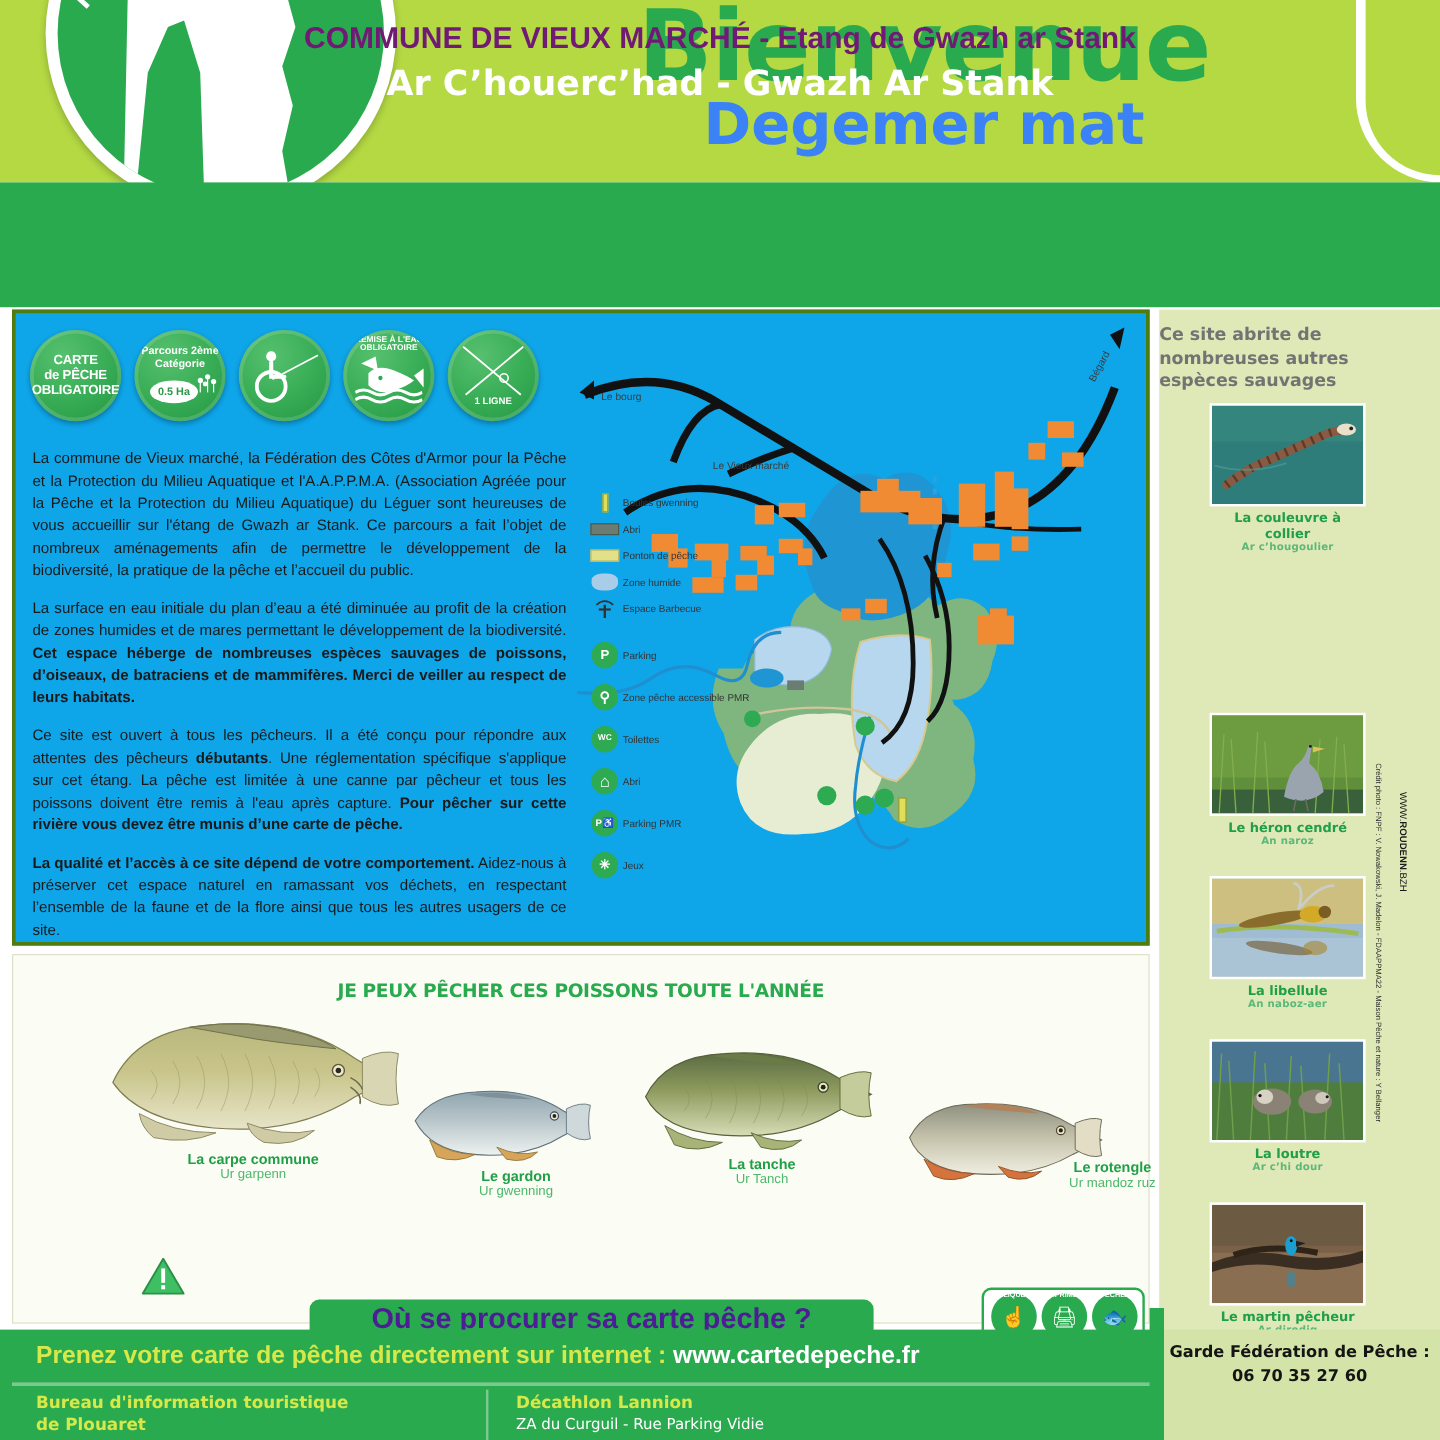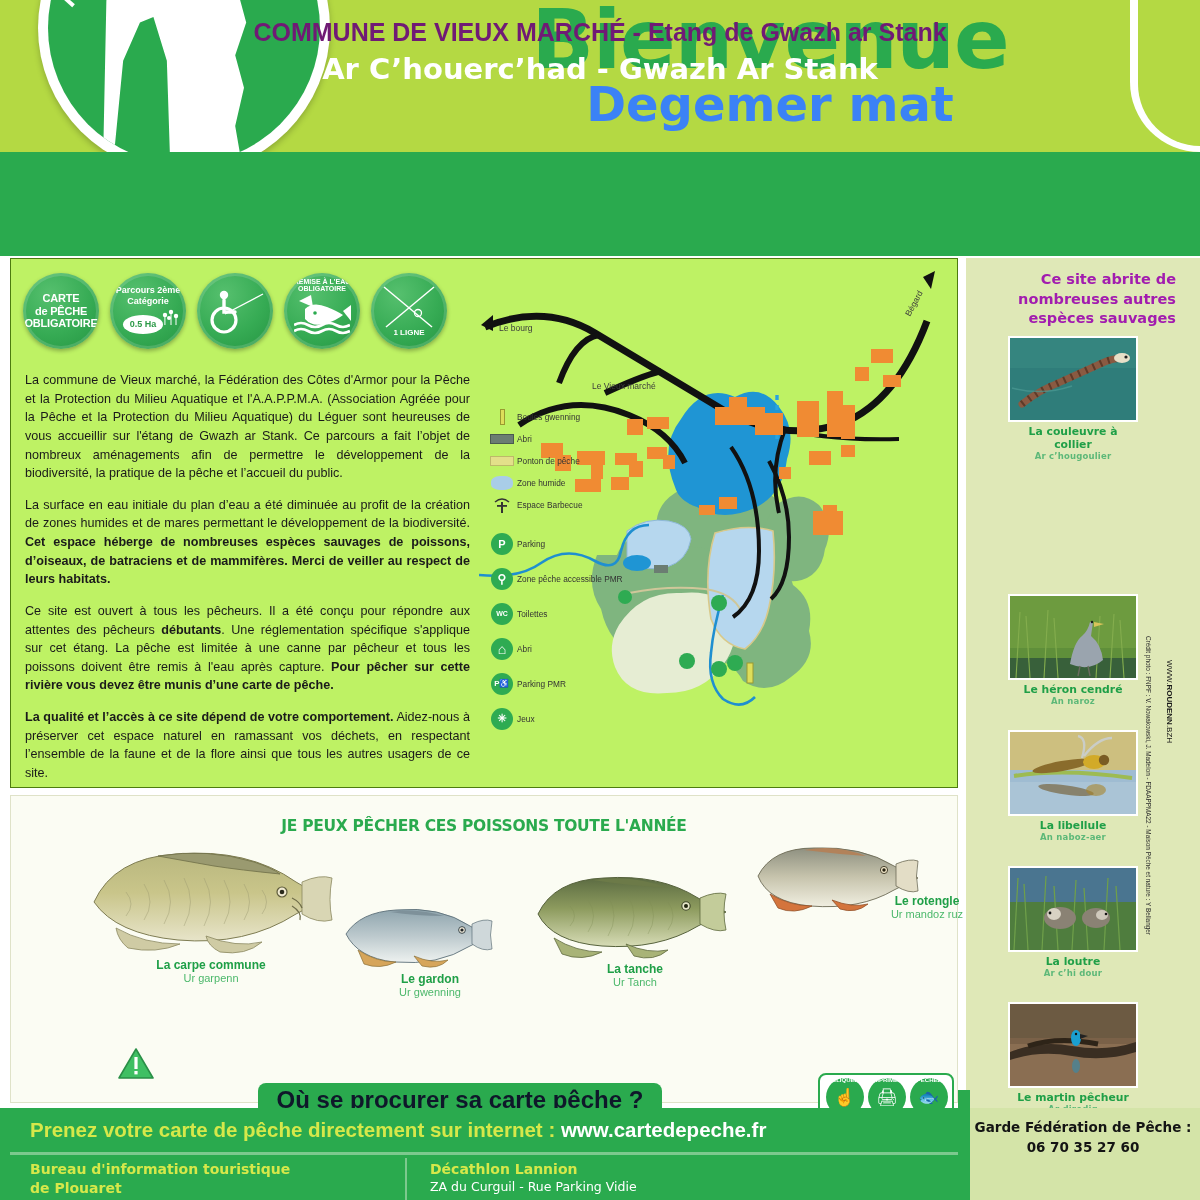--- a/index.html
+++ b/index.html
@@ -86,22 +86,22 @@
   .stripe-line2 {
     position: absolute; left: 0; top: 52px; width: 1200px; text-align: center;
     font-size: 29px; font-weight: bold; color: #ffffff;
     font-family: "DejaVu Sans", sans-serif;
   }
 
   
   .main-panel {
     position: absolute; left: 10px; top: 258px;
     width: 948px; height: 530px;
-    background: #bef264;
-    border: 1px solid #4d7c0f;
+    background: #0ea5e9;
+    border: 3px solid #4d7c0f;
   }
 
   
   .badges { position: absolute; left: 12px; top: 14px; display: flex; gap: 11px; }
   .badge {
     width: 76px; height: 76px; border-radius: 50%;
     background: radial-gradient(circle at 36% 28%, #56c06e 0%, #36ab54 55%, #249441 100%);
     box-shadow: 0 2px 4px rgba(0,0,0,0.3), inset 0 0 0 3px rgba(255,255,255,0.15);
     position: relative; overflow: hidden;
     display: flex; align-items: center; justify-content: center;
@@ -175,23 +175,23 @@
     position: absolute; left: 118px; top: 1048px; width: 800px;
     display: flex; align-items: center; gap: 12px;
   }
   .warn-tri {
     width: 36px; height: 32px; position: relative; flex: 0 0 36px;
   }
   .warn-txt { font-size: 15.6px; font-weight: bold; color: #2aaa4e;
     font-family: "DejaVu Sans", sans-serif; letter-spacing: -0.3px; }
 
   .where-pill {
-    position: absolute; left: 258px; top: 1083px; width: 404px; height: 34px;
+    position: absolute; left: 258px; top: 1083px; width: 470px; height: 34px;
     background: #2aaa4e; border-radius: 8px;
-    color: #0f172a; font-size: 24px; font-weight: bold;
+    color: #4c1d95; font-size: 24px; font-weight: bold;
     display: flex; align-items: center; justify-content: center;
     font-family: "Liberation Sans", sans-serif;
   }
 
   .cdp-box {
     position: absolute; left: 818px; top: 1073px; width: 136px; height: 55px;
     background: #ffffff; border: 2px solid #2aaa4e; border-radius: 8px;
   }
   .cdp-icons { position: absolute; left: 6px; top: 3px; display: flex; gap: 4px; }
   .cdp-ic { width: 38px; height: 38px; border-radius: 50%; background: #2aaa4e;
@@ -219,22 +219,22 @@
   .fc-s { font-size: 12.5px; color: #ffffff; line-height: 1.35;
      font-family: "DejaVu Sans", sans-serif; }
   .footer-vsep { position: absolute; left: 405px; top: 1158px; width: 2px; height: 42px; background: #7cc98e; }
 
   
   .sidebar {
     position: absolute; left: 966px; top: 258px; width: 234px; height: 885px;
     background: #dfe8b7;
   }
   .sb-title {
-    position: absolute; left: 0; top: 12px; width: 210px; text-align: right;
-    font-size: 14.5px; font-weight: bold; color: #a21caf; line-height: 1.35;
+    position: absolute; left: 0; top: 12px; width: 210px; text-align: left;
+    font-size: 14.5px; font-weight: bold; color: #737373; line-height: 1.35;
     font-family: "DejaVu Sans", sans-serif;
   }
   .sp-card { position: absolute; left: 42px; width: 130px; }
   .sp-photo { width: 130px; height: 86px; border: 2px solid #ffffff; position: relative; overflow: hidden; }
   .sp-fr { text-align: center; font-size: 10.8px; font-weight: bold; color: #1f9f47;
     font-family: "DejaVu Sans", sans-serif; margin-top: 3px; }
   .sp-br { text-align: center; font-size: 8.5px; font-weight: bold; color: #5cb878;
     font-family: "DejaVu Sans", sans-serif; letter-spacing: 0.2px; }
 
   .vert-credit {
@@ -603,21 +603,21 @@
         <path d="M118 36 q11 18 0 36"></path>
         <path d="M138 40 q10 14 0 28"></path>
     </g>
   </svg>
   <div class="fish-cap" style="margin-top:-4px">
     <div class="fish-fr">La tanche</div>
     <div class="fish-br">Ur Tanch</div>
   </div>
 </div>
 
-<div class="fish" style="left:752px; top:836px; width:200px;">
+<div class="fish" style="left:752px; top:908px; width:200px;">
   <svg width="190" height="80" viewBox="0 0 190 80">
     <defs>
         <linearGradient id="grot" x1="0" y1="0" x2="0" y2="1">
       <stop offset="0%" stop-color="#8e9080"></stop>
           <stop offset="50%" stop-color="#c7c4ad"></stop>
           <stop offset="100%" stop-color="#f0eee0"></stop>
     </linearGradient>
       </defs>
     <path d="M6 40 q14 -28 56 -28 q48 -2 80 18 q12 6 24 12 q-12 6 -24 12 q-34 20 -84 16 q-42 -4 -52 -30 z" fill="url(#grot)" stroke="#6c6a55" stroke-width="0.9"></path>
     <path d="M52 14 q32 -6 62 6 q-30 -2 -62 -6 z" fill="#b2825a"></path>

